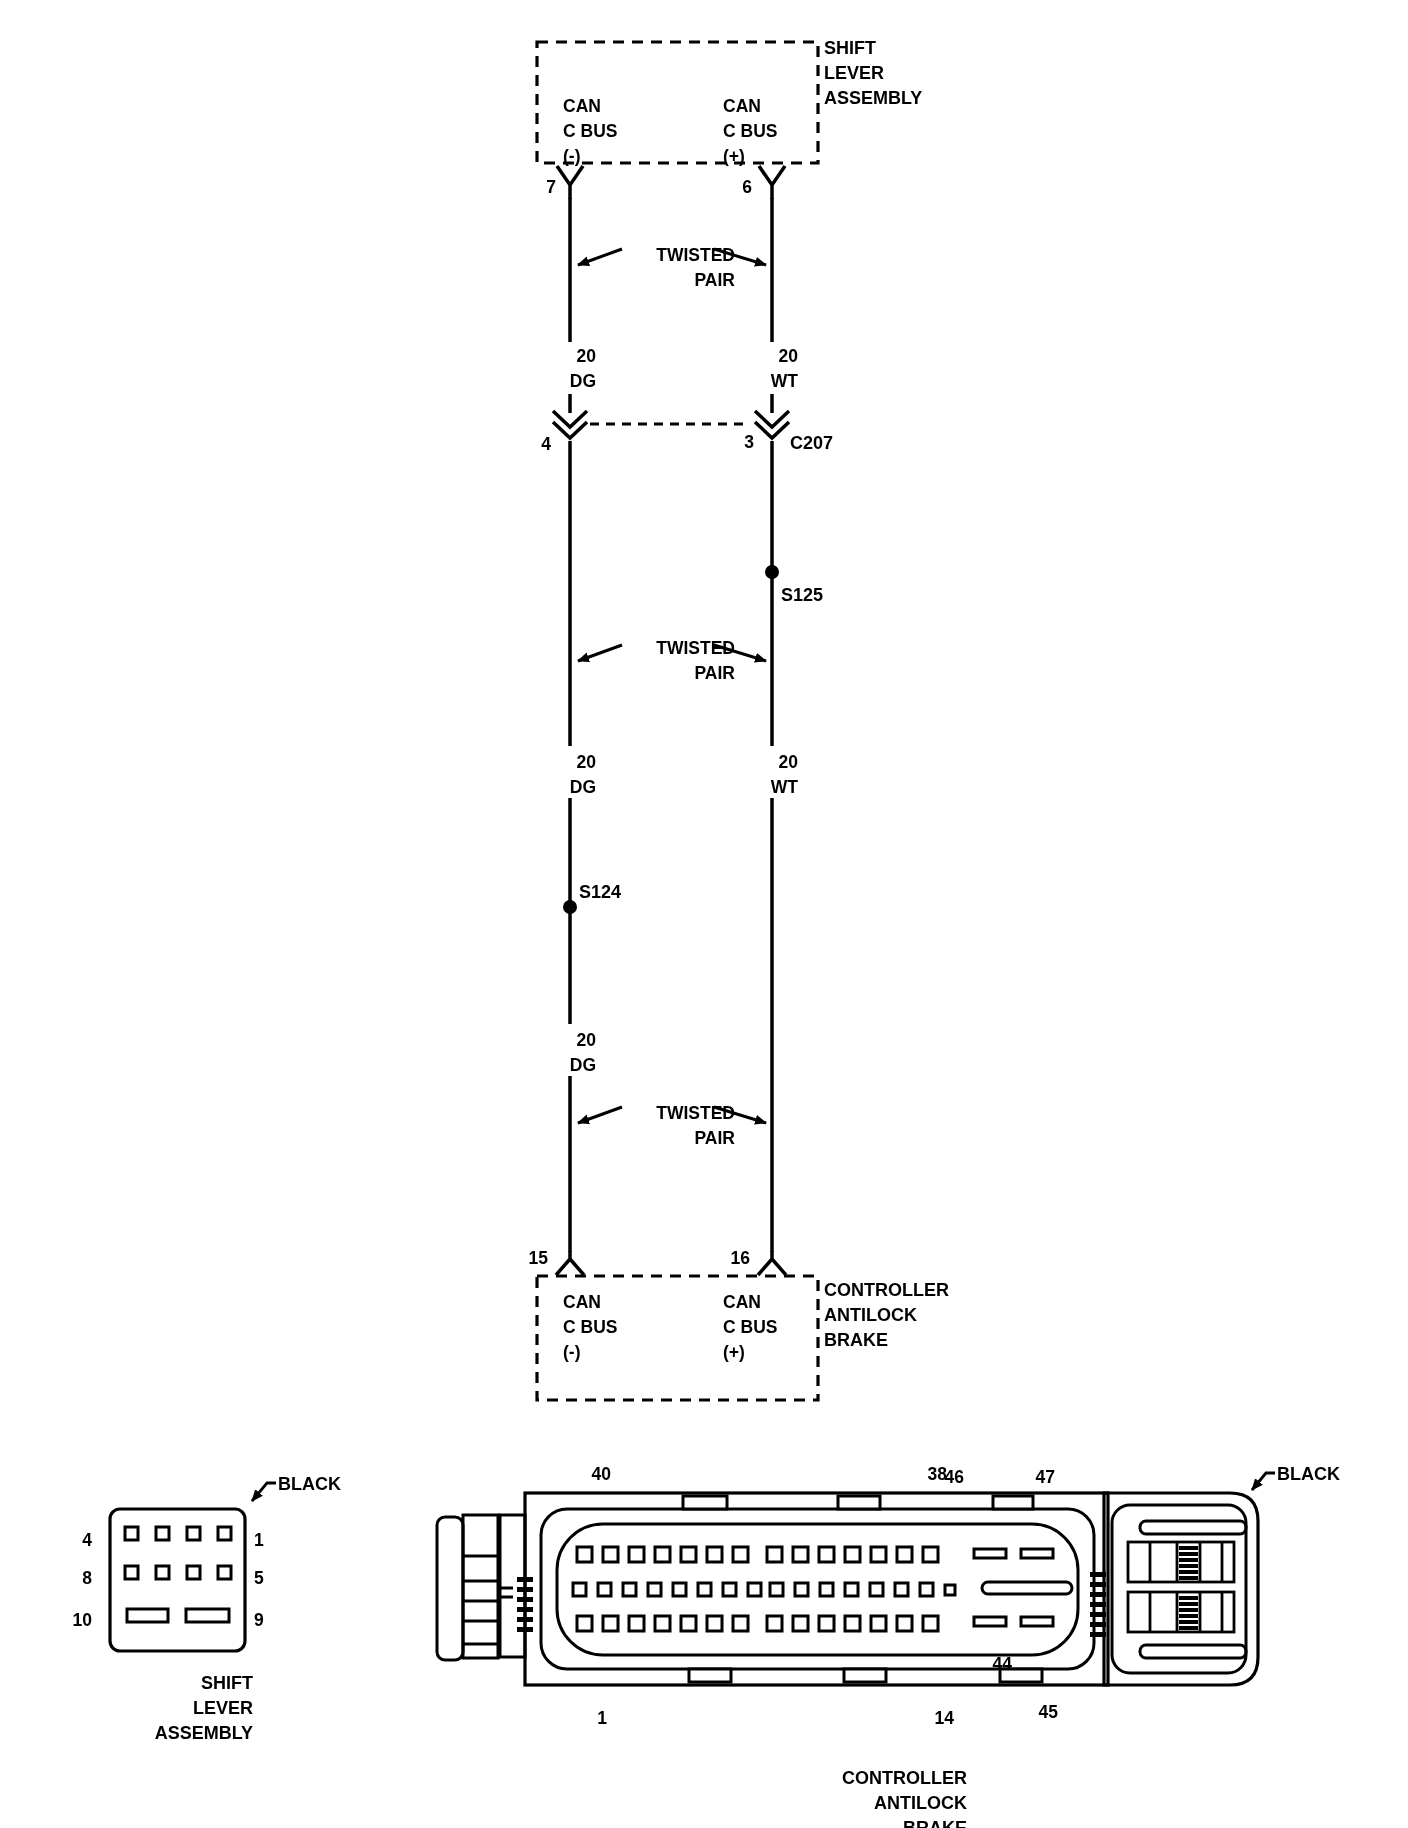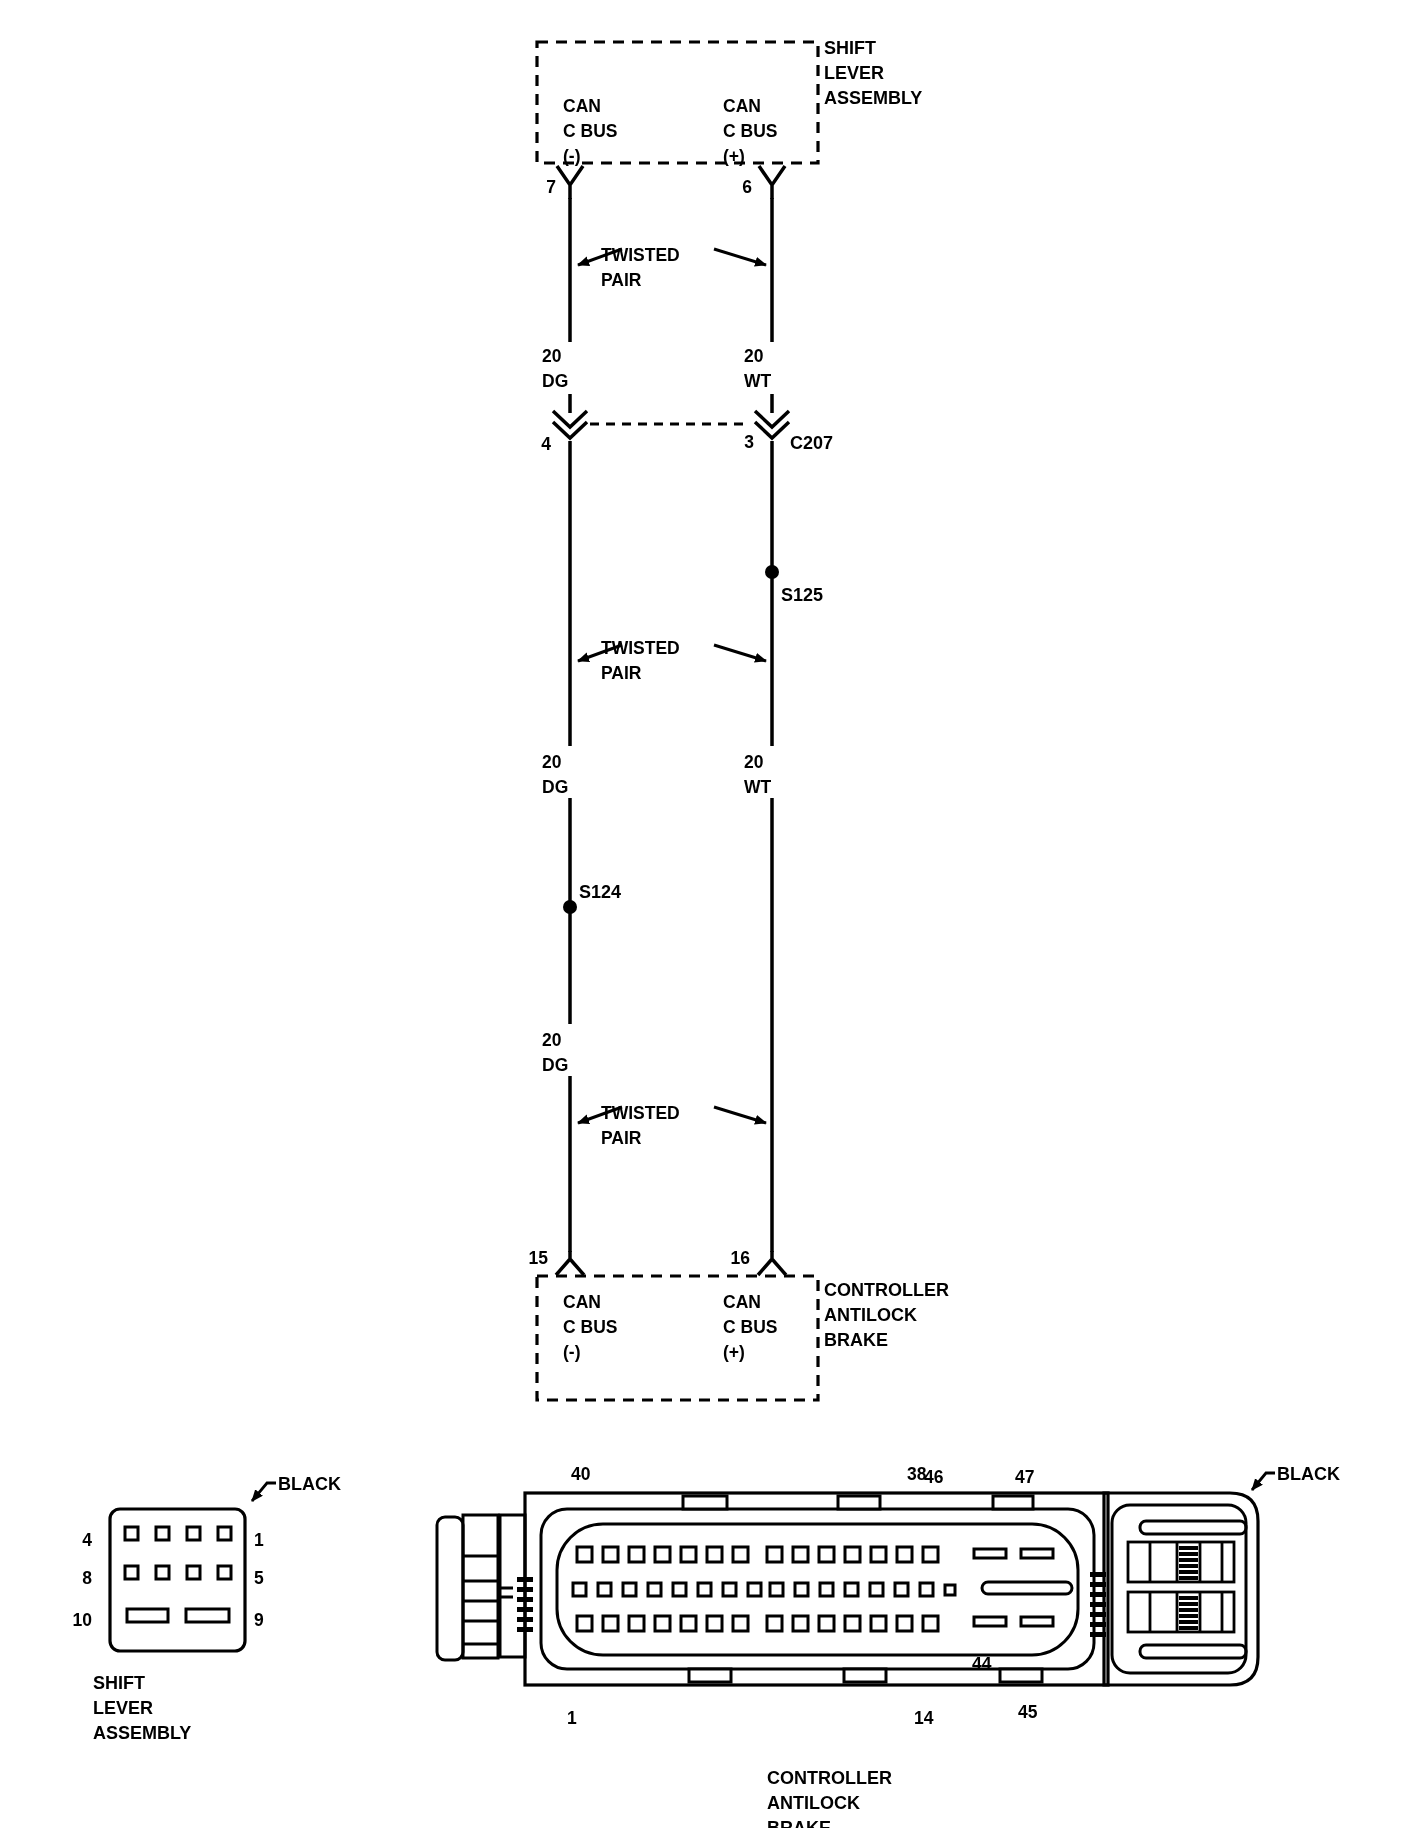--- a/index.html
+++ b/index.html
@@ -1,21 +1,21 @@
 <!DOCTYPE html>
 <html><head>
 <meta charset="utf-8">
 <style>
   html,body{margin:0;padding:0;background:#fff;}
   #page{position:relative;width:1408px;height:1828px;background:#ffffff;overflow:hidden;
         font-family:"Liberation Sans",sans-serif;}
   svg{position:absolute;left:0;top:0;}
   .lbl{position:absolute;font-family:"Liberation Sans",sans-serif;font-weight:bold;
        font-size:17.5px;line-height:25px;color:#000;white-space:pre-line;}
-  .ctr{text-align:left;}
+  .ctr{text-align:right;}
   .rt{text-align:right;}
   .big{font-size:18px;}
 </style>
 </head>
 <body>
 
 <div id="page">
 
   <svg width="1408" height="1828" viewBox="0 0 1408 1828">
     <defs>

